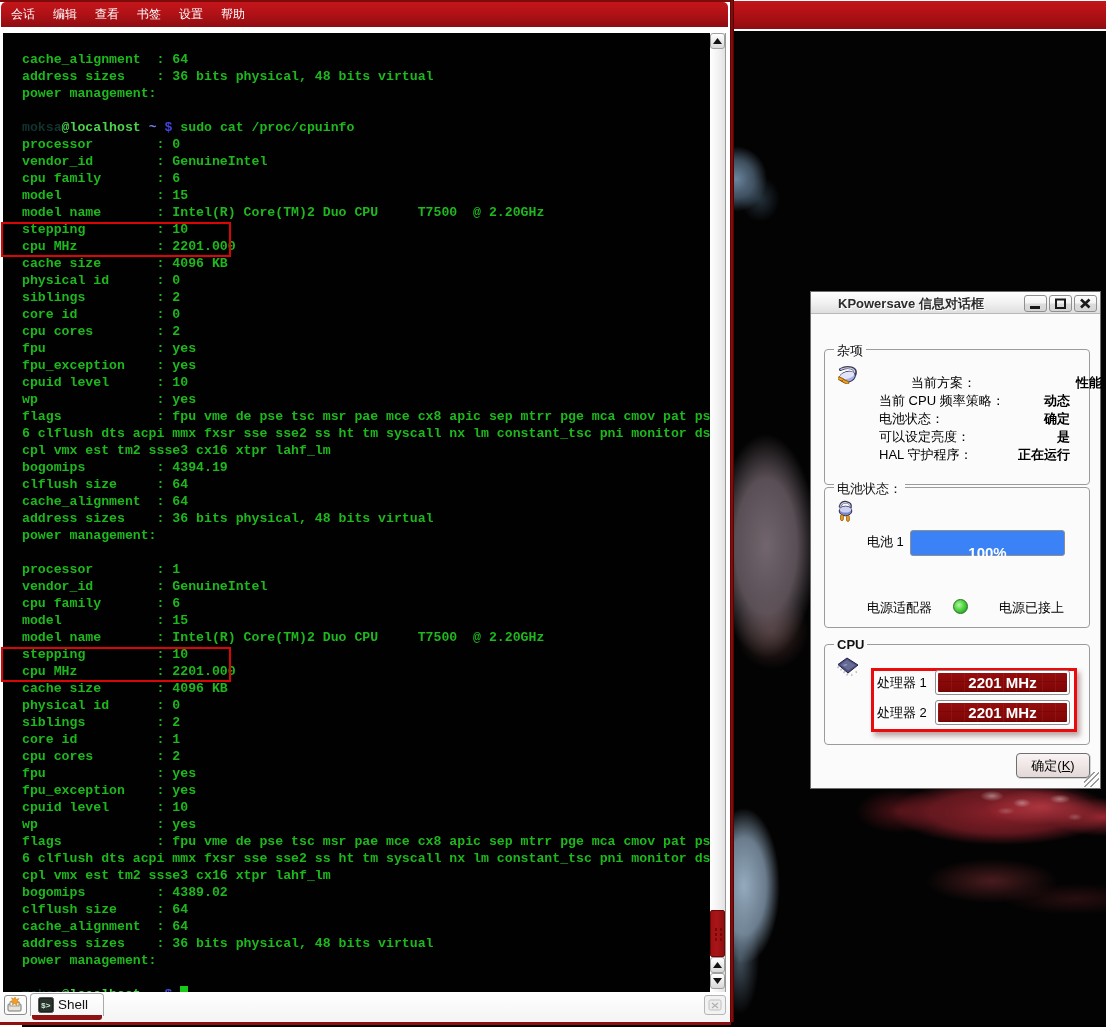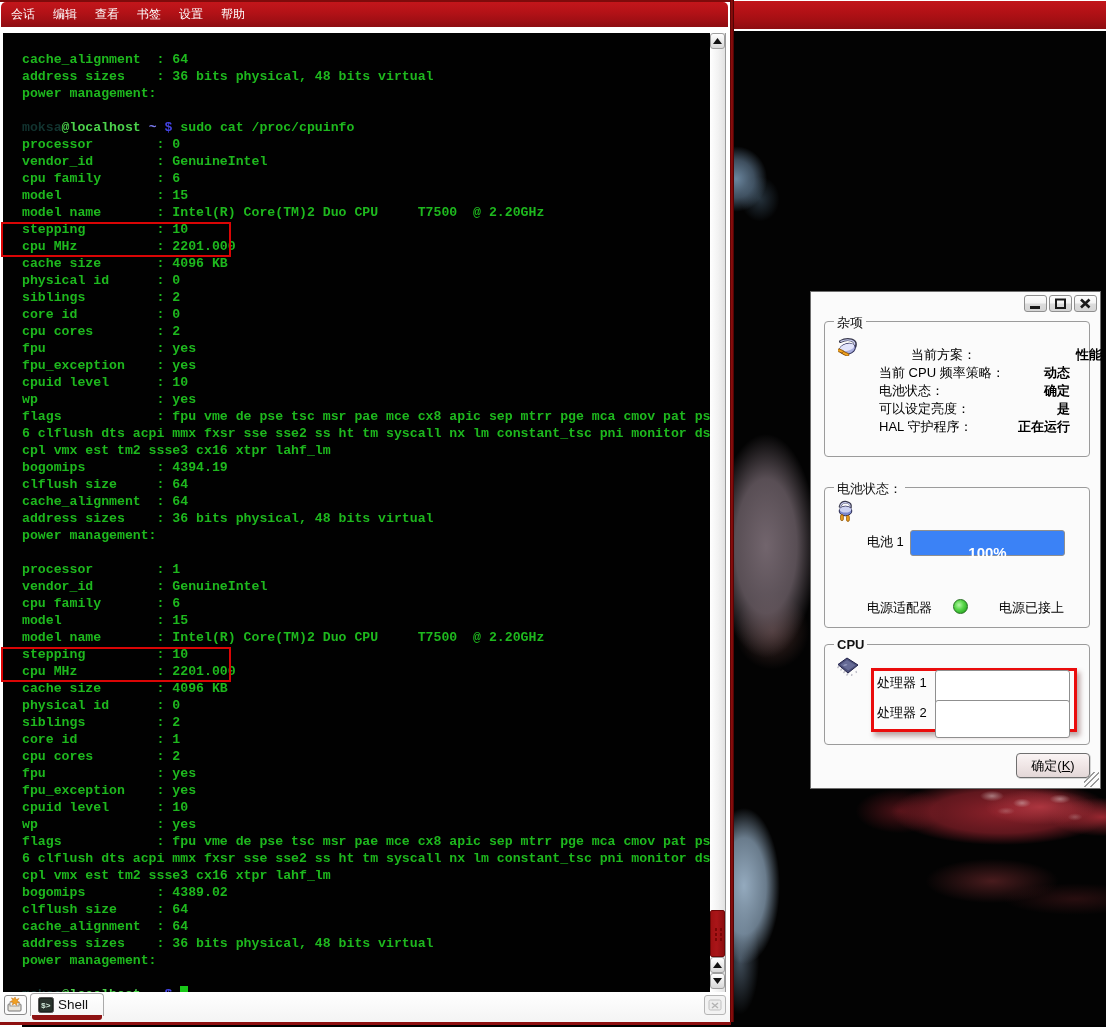--- a/index.html
+++ b/index.html
@@ -107,21 +107,21 @@
   color:#2c2c2c; text-shadow:1px 1px 0 #fff; }
 .wbtn { position:absolute; top:3px; width:23px; height:17px;
   background:linear-gradient(180deg,#fdfdfd 0%,#f4f4f4 48%,#dcdcdc 52%,#d5d5d5 100%);
   border:1px solid #8f8f8f; border-radius:3px; }
 #b-min { left:213px; } #b-max { left:238px; } #b-cls { left:263px; }
 .wbtn svg { display:block; margin:0 auto; }
 
 .grp { position:absolute; left:13px; width:266px; border:1px solid #9b9b9b; border-radius:4px; }
 .grp .cap { position:absolute; top:-8px; left:9px; background:#fbfbfb; padding:0 3px;
   font-size:13px; color:#111; }
-#grp1 { top:29px; height:136px; }
+#grp1 { top:57px; height:136px; }
 #grp2 { top:195px; height:141px; }
 #grp3 { top:352px; height:101px; }
 #grp3 .cap { font-weight:bold; }
 
 .mrow { position:absolute; left:54px; width:191px; height:18px; line-height:18px; }
 .mrow .v { float:right; font-weight:bold; }
 #grp1 .icon { position:absolute; left:13px; top:15px; }
 #grp2 .icon { position:absolute; left:13px; top:12px; }
 #grp3 .icon { position:absolute; left:11px; top:11px; }
 
@@ -140,21 +140,21 @@
   background:radial-gradient(circle at 5px 5px,#b6f6a6 0%,#59d84b 40%,#2fae27 75%,#1d8a1a 100%);
   border:1px solid #267021; }
 #plug-lbl { position:absolute; left:188px; top:307px; }
 
 
 #redbox { position:absolute; left:60px; top:376px; width:206px; height:64px;
   border:3px solid #ea0c0c; box-shadow:3px 4px 5px rgba(110,60,60,.45); }
 .cpurow-lbl { position:absolute; left:66px; width:56px; font-size:13px; }
 #cpu1-lbl { top:382px; } #cpu2-lbl { top:412px; }
 .cpubar { position:absolute; left:124px; width:135px; height:25px;
-  background:#fff; border:1px solid #8f8f8f; border-radius:3px; padding:18px; }
+  background:#fff; border:1px solid #8f8f8f; border-radius:3px; padding:2px; }
 #cpu1-bar { top:378px; } #cpu2-bar { top:408px; }
 #okbtn { position:absolute; left:205px; top:461px; width:74px; height:25px;
   background:linear-gradient(180deg,#faf4f4 0%,#f0e6e6 50%,#e3d7d7 100%);
   border:1px solid #6f6f6f; border-radius:4px; text-align:center; line-height:23px;
   font-size:13px; color:#000; box-shadow:1px 1px 0 rgba(0,0,0,.15); }
 #grip { position:absolute; right:1px; bottom:1px; width:15px; height:15px;
   background:
    linear-gradient(135deg, transparent 0 6.5px, #9a9a9a 6.5px 8px, transparent 8px 10.5px, #9a9a9a 10.5px 12px, transparent 12px 14.5px, #9a9a9a 14.5px 16px, transparent 16px); }
 </style></head>
 <body>
@@ -274,20 +274,23 @@
         <path d="M7 7 L13 12 M13 7 L7 12" stroke="#b3b3b3" stroke-width="1.4"></path>
       </svg>
     </div>
   </div>
   <div id="botline"></div>
   <div id="botline2"></div>
   <div id="botwhite"></div>
 </div>
 
 <div id="dlg">
+  <div id="dlg-title">
+      <span class="t">KPowersave 信息对话框</span>
+    </div>
   <div class="wbtn" id="b-min">
       <svg width="21" height="15">
         <rect x="5" y="10" width="10" height="3" fill="#1a1a1a"></rect>
       </svg>
     </div>
   <div class="wbtn" id="b-max">
       <svg width="21" height="15">
         <rect x="6" y="3.5" width="9" height="8.5" fill="none" stroke="#1a1a1a" stroke-width="2"></rect>
       </svg>
     </div>

